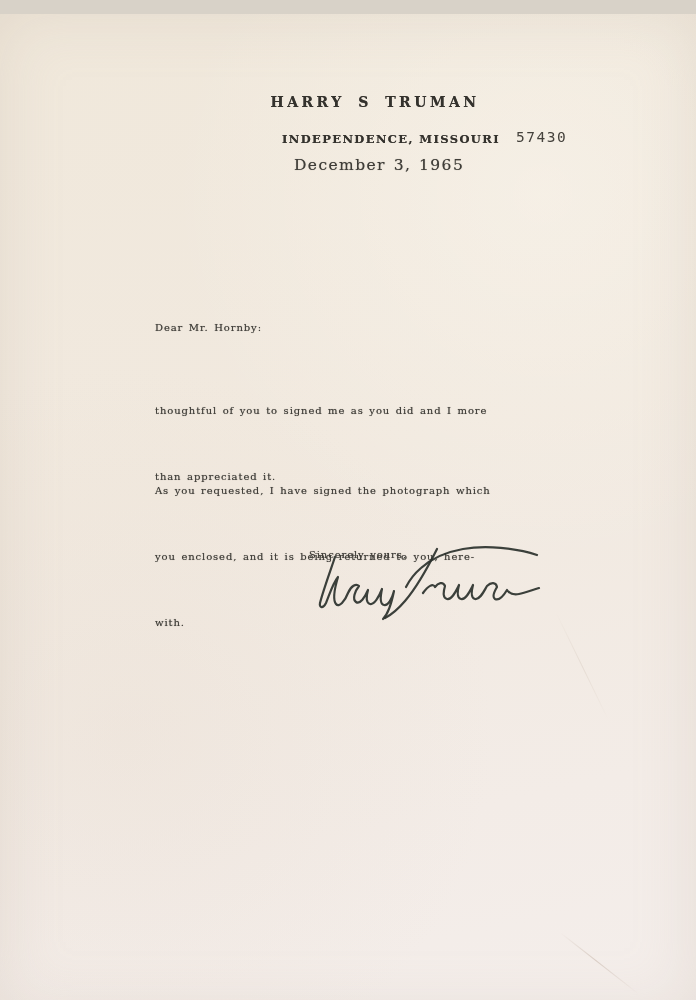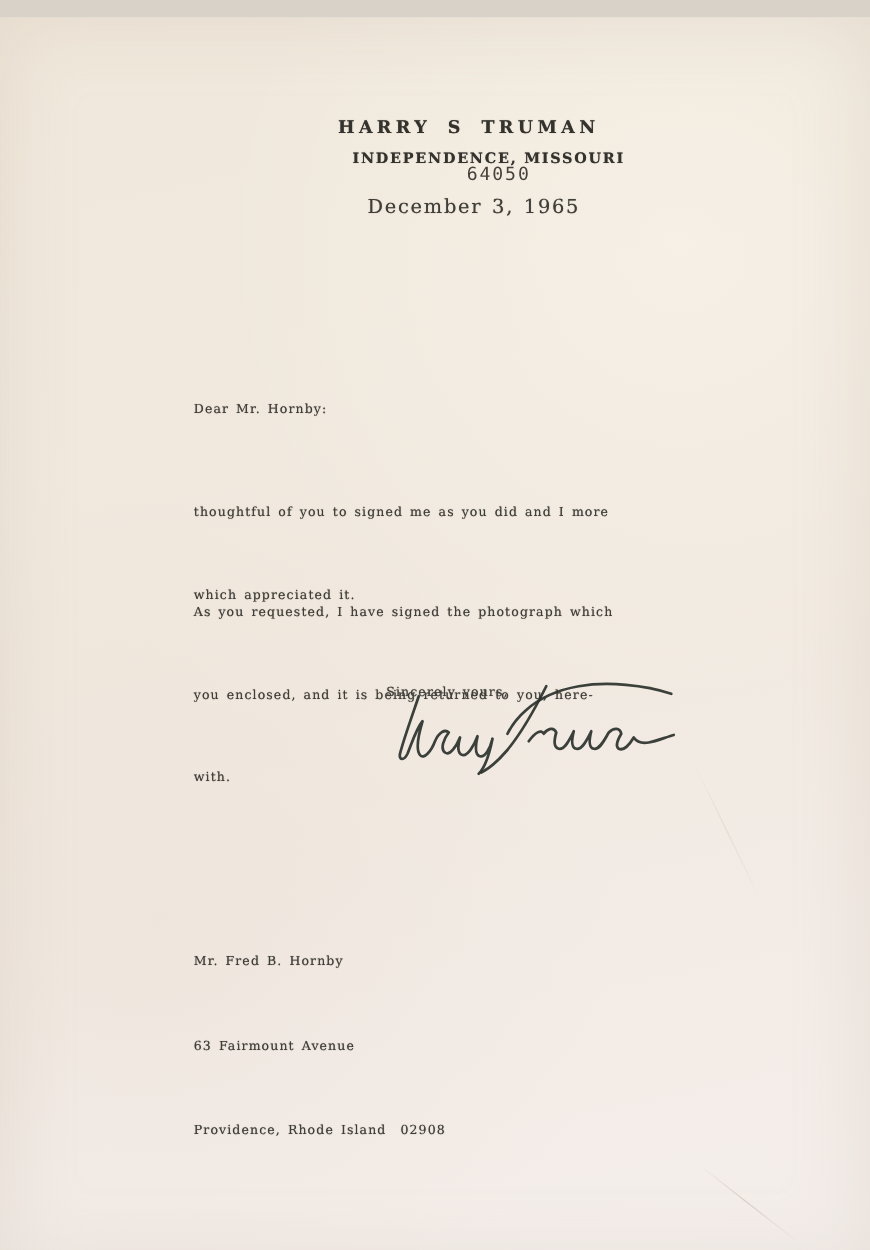--- a/index.html
+++ b/index.html
@@ -38,26 +38,25 @@
     color: #34322d;
     font-size: 14px;
     font-weight: bold;
     letter-spacing: 3.5px;
     word-spacing: 5px;
     white-space: pre;
     text-shadow: 0 0 0.6px rgba(52,50,45,0.7);
   }
   .letterhead-line2 {
     position: absolute;
-    top: 105px;
+    top: 116px;
     left: 282px;
     display: flex;
-    align-items: center;
+    align-items: flex-end;
     white-space: pre;
-    flex-direction: column;
   }
   .letterhead-city {
     color: #34322d;
     font-size: 11.5px;
     font-weight: bold;
     letter-spacing: 1.4px;
     text-shadow: 0 0 0.6px rgba(52,50,45,0.7);
   }
   .letterhead-zip {
     margin-left: 16px;
@@ -113,30 +112,30 @@
 </style>
 </head>
 <body>
 
 <div class="sheet">
 
   <div class="letterhead-name">HARRY S TRUMAN</div>
 
   <div class="letterhead-line2">
     <span class="letterhead-city">INDEPENDENCE, MISSOURI</span>
-    <span class="letterhead-zip">64050</span>
+    <span class="letterhead-zip">57430</span>
   </div>
 
   <div class="typed date-line">December 3, 1965</div>
 
   <div class="typed salutation">Dear Mr. Hornby:</div>
 
   <div class="typed paragraph-1">
     <div>thoughtful of you to signed me as you did and I more</div>
-    <div>which appreciated it.</div>
+    <div>than appreciated it.</div>
   </div>
 
   <div class="typed paragraph-2">
     <div>As you requested, I have signed the photograph which</div>
     <div>you enclosed, and it is being returned to you, here-</div>
     <div>with.</div>
   </div>
 
   <div class="typed closing">Sincerely yours,</div>
 
@@ -177,22 +176,17 @@
         C 160 52, 160 57, 164 58
         C 169 59, 173 50, 176 45
         C 180 41, 185 41, 186 46
         C 183 51, 181 56, 184 58
         C 188 60, 193 54, 196 49
         C 198 52, 202 54, 208 53
         C 214 52, 221 49, 228 47"></path>
     </svg>
   </div>
 
-  <div class="typed recipient">
-    <div>Mr. Fred B. Hornby</div>
-    <div>63 Fairmount Avenue</div>
-    <div>Providence, Rhode Island  02908</div>
-  </div>
 
   <div class="crease-1"></div>
   <div class="crease-2"></div>
 
 </div>
 
 </body></html>

